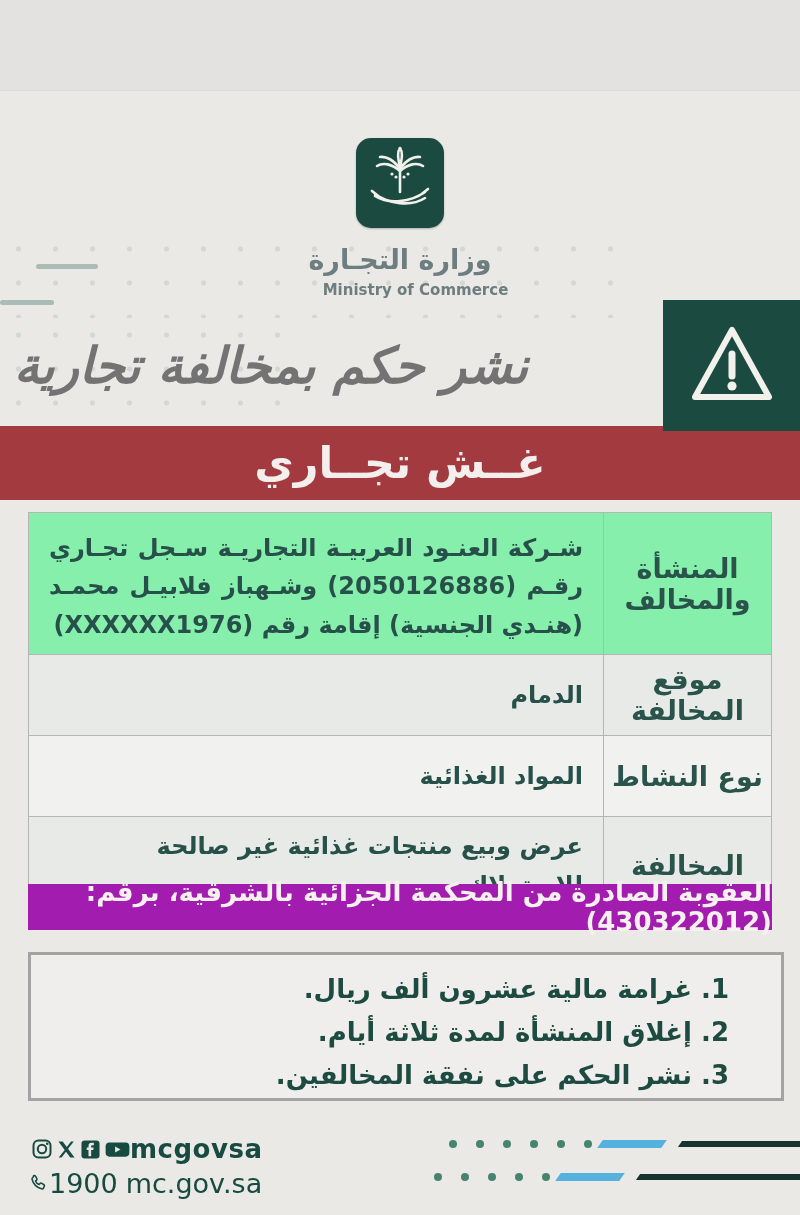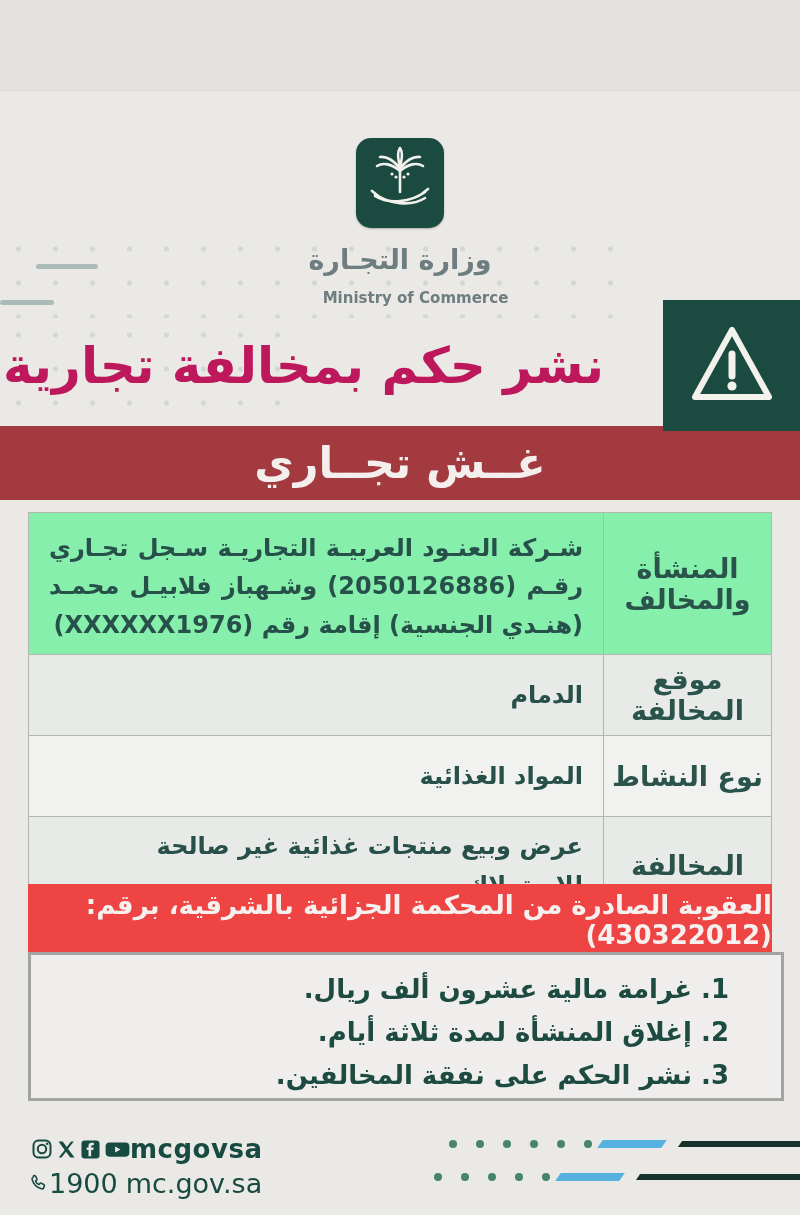--- a/index.html
+++ b/index.html
@@ -14,45 +14,45 @@
   .dots-a{left:0;top:232px;width:620px;height:86px;opacity:.5;}
   .dots-b{left:0;top:318px;width:310px;height:100px;opacity:.5;}
   .dash{position:absolute;height:5px;border-radius:3px;background:rgba(96,134,128,.45);}
   .dash-a{left:36px;top:264px;width:62px;}
   .dash-b{left:0;top:300px;width:54px;}
 
   
   .logo-wrap{position:absolute;left:0;top:138px;width:800px;text-align:center;}
   .emblem{display:inline-block;width:88px;height:90px;background:#1b4a41;border-radius:15px;box-shadow:0 1px 2px rgba(0,0,0,.25);}
   .logo-ar{margin-top:12px;font-size:27px;font-weight:bold;color:#6e7d80;letter-spacing:1px;direction:rtl;}
-  .logo-en{margin-top:14px;font-size:15px;font-weight:bold;color:#6e7d80;padding-left:31px;}
+  .logo-en{margin-top:6px;font-size:15px;font-weight:bold;color:#6e7d80;padding-left:31px;}
 
   
   .warn-square{position:absolute;left:663px;top:300px;width:137px;height:131px;background:#1b4a41;z-index:3;display:flex;align-items:center;justify-content:center;}
   .main-title{position:absolute;left:0;top:300px;width:650px;height:131px;display:flex;align-items:center;justify-content:flex-end;direction:rtl;z-index:2;}
-  .main-title span{font-size:50px;font-weight:bold;color:#be185d;white-space:nowrap;padding-left:3px;}
+  .main-title span{font-size:50px;font-weight:bold;color:#737373;white-space:nowrap;padding-left:14px;font-style:italic;}
 
   
   .cat-band{position:absolute;left:0;top:426px;width:800px;height:74px;background:#a23a40;display:flex;align-items:center;justify-content:center;z-index:1;}
   .cat-band span{color:#f4efec;font-size:43px;font-weight:bold;direction:rtl;}
 
   
   .info-table{position:absolute;left:28px;top:512px;width:744px;direction:rtl;border:1px solid #b3b6b3;box-sizing:border-box;}
   .t-row{display:flex;border-top:1px solid #b3b6b3;}
   .t-row:first-child{border-top:none;}
   .t-label{width:168px;flex:0 0 168px;display:flex;align-items:center;justify-content:center;text-align:center;font-weight:bold;font-size:27px;color:#2a544b;border-left:1px solid #b3b6b3;padding:6px 8px;box-sizing:border-box;}
   .t-value{flex:1;display:flex;align-items:center;font-weight:bold;font-size:24px;color:#27504a;padding:10px 20px;box-sizing:border-box;line-height:1.6;text-align:right;}
   .t-value.just{text-align:justify;display:block;padding-top:16px;}
   .r1{min-height:131px;background:#86efac;}
   .r2{min-height:80px;background:#e8eae7;}
   .r3{min-height:80px;background:#f1f2f0;}
   .r4{min-height:78px;background:#e8eae7;}
 
   
-  .pen-band{position:absolute;left:28px;top:884px;width:744px;height:71px;background:#ef4444;display:flex;align-items:center;justify-content:center;direction:rtl;}
+  .pen-band{position:absolute;left:28px;top:884px;width:744px;height:46px;background:#a21caf;display:flex;align-items:center;justify-content:center;direction:rtl;}
   .pen-band span{color:#f6f1ee;font-size:26px;font-weight:bold;}
 
   
   .pen-box{position:absolute;left:28px;top:952px;width:756px;height:149px;background:#efeeec;border:3px solid #a3a3a3;box-sizing:border-box;direction:rtl;padding:14px 52px 0 20px;}
   .pen-item{font-size:26px;font-weight:bold;color:#1d4b42;line-height:41px;margin-bottom:2px;}
 
   
   .footer{position:absolute;left:28px;top:1132px;color:#174a40;}
   .f-row{display:flex;align-items:center;height:34px;}
   .f-icons{display:flex;align-items:center;gap:5px;margin-left:4px;}

